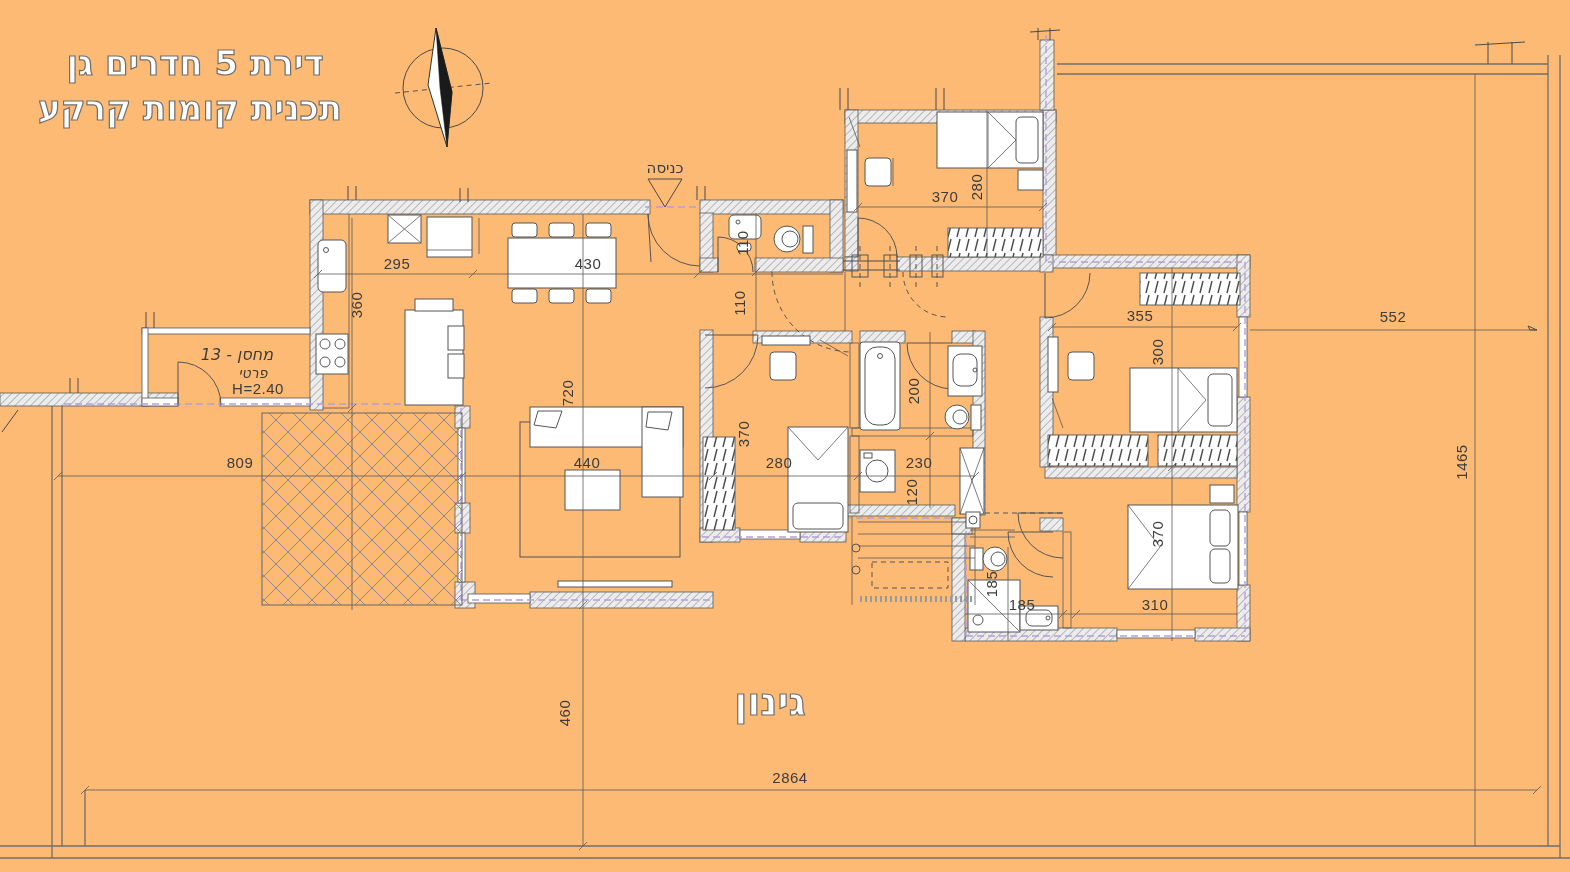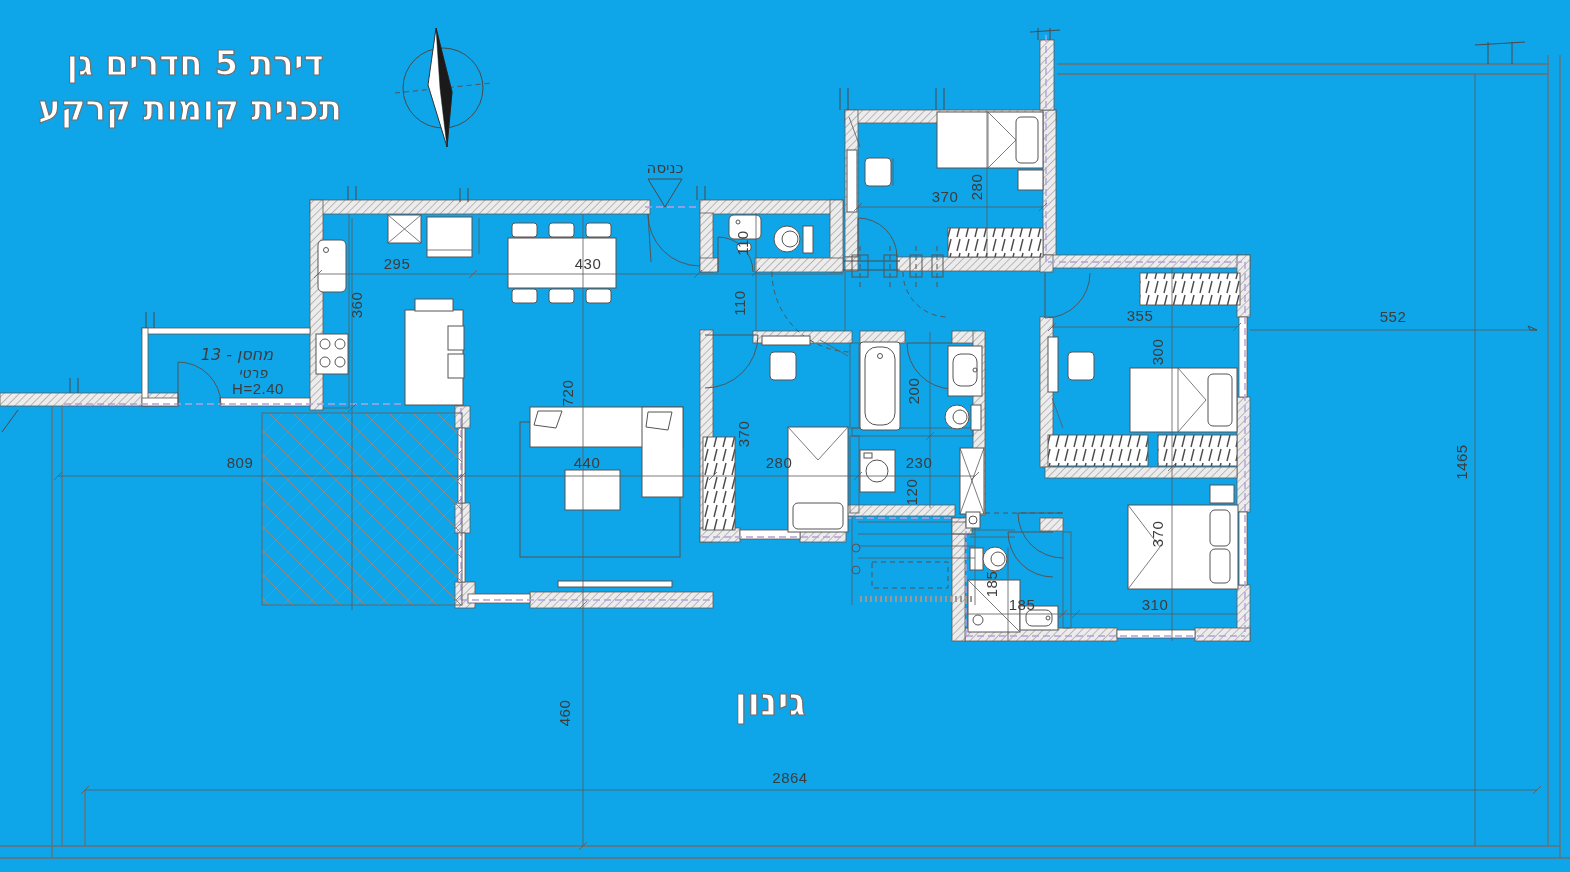--- a/index.html
+++ b/index.html
@@ -1,16 +1,16 @@
 <!DOCTYPE html>
 <html><head>
 <meta charset="utf-8">
 <style>
   html,body{margin:0;padding:0;background:#fff;}
-  .stage{position:relative;width:1570px;height:872px;background:#0ea5e9;overflow:hidden;}
+  .stage{position:relative;width:1570px;height:872px;background:#fdba74;overflow:hidden;}
   svg{display:block;}
   .dim{font-family:"Liberation Sans",sans-serif;font-size:15px;fill:#3c3c3c;letter-spacing:.5px;}
   .heb{font-family:"DejaVu Sans",sans-serif;fill:#3c3c3c;}
   .outl{font-family:"DejaVu Sans",sans-serif;font-weight:bold;fill:#ffffff;stroke:#6f6f6f;stroke-width:1.2px;}
   .wall{fill:url(#hatch);stroke:#5a5a5a;stroke-width:.8;}
   .shelf{fill:url(#shelfh);stroke:#555;stroke-width:.9;}
   .deckp{fill:url(#cross);stroke:#666;stroke-width:1;}
   .ln{stroke:#4a4a4a;stroke-width:1;fill:none;}
   .thin{stroke:#5a5a5a;stroke-width:.8;fill:none;}
   .furn{stroke:#555;stroke-width:1;fill:#fff;}

